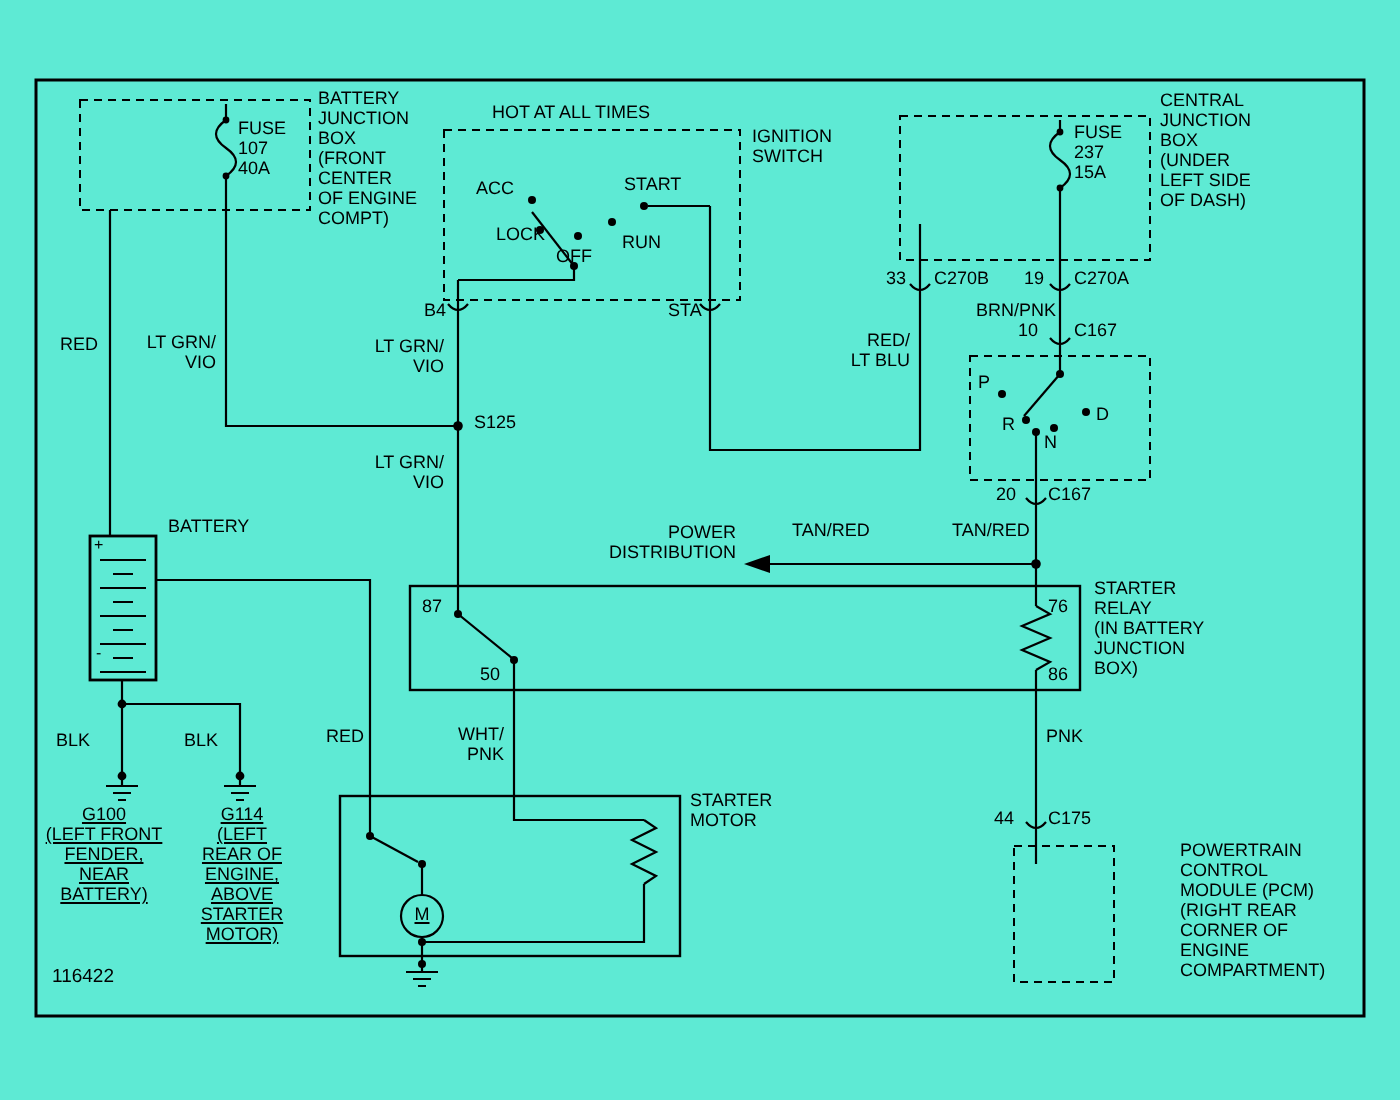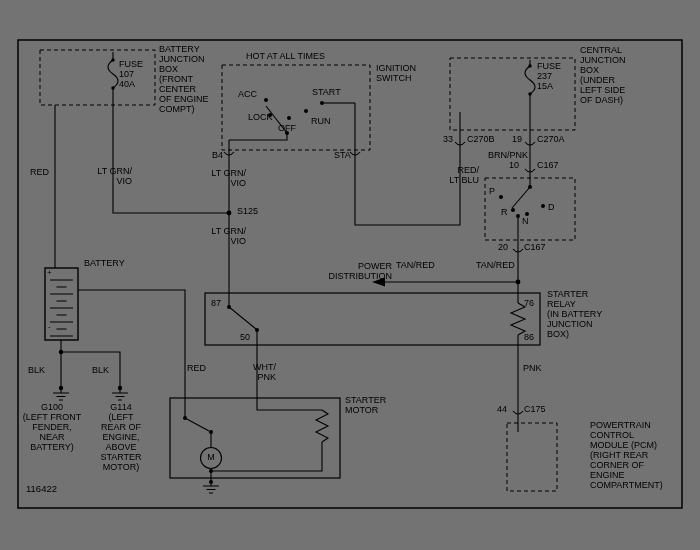--- a/index.html
+++ b/index.html
@@ -1,19 +1,19 @@
 <!DOCTYPE html>
 <html><head>
 <meta charset="utf-8">
 <style>
   html,body{margin:0;padding:0;background:#ffffff;}
-  #stage{position:relative;width:700px;height:550px;background:#737373;font-family:"Liberation Sans",sans-serif;overflow:hidden;}
+  #stage{position:relative;width:700px;height:550px;background:#5eead4;font-family:"Liberation Sans",sans-serif;overflow:hidden;}
   .lbl{position:absolute;font-size:9px;line-height:10px;color:#000;white-space:pre-line;letter-spacing:0;}
-  .r{text-align:right;margin-left:24px;}
-  .c{text-align:center;}
+  .r{text-align:right;}
+  .c{text-align:center;text-decoration:underline;}
   .sm{font-size:8px;line-height:8px;}
   .id{font-size:9.5px;}
   svg.layer{position:absolute;left:0;top:0;}
   .w{stroke:#000;fill:none;stroke-width:1.1;}
   .bx{stroke:#000;fill:none;stroke-width:1.2;}
   .dsh{stroke:#000;fill:none;stroke-width:1;stroke-dasharray:4 3;}
   .dot{fill:#000;stroke:none;}
 </style>
 </head>
 <body>

